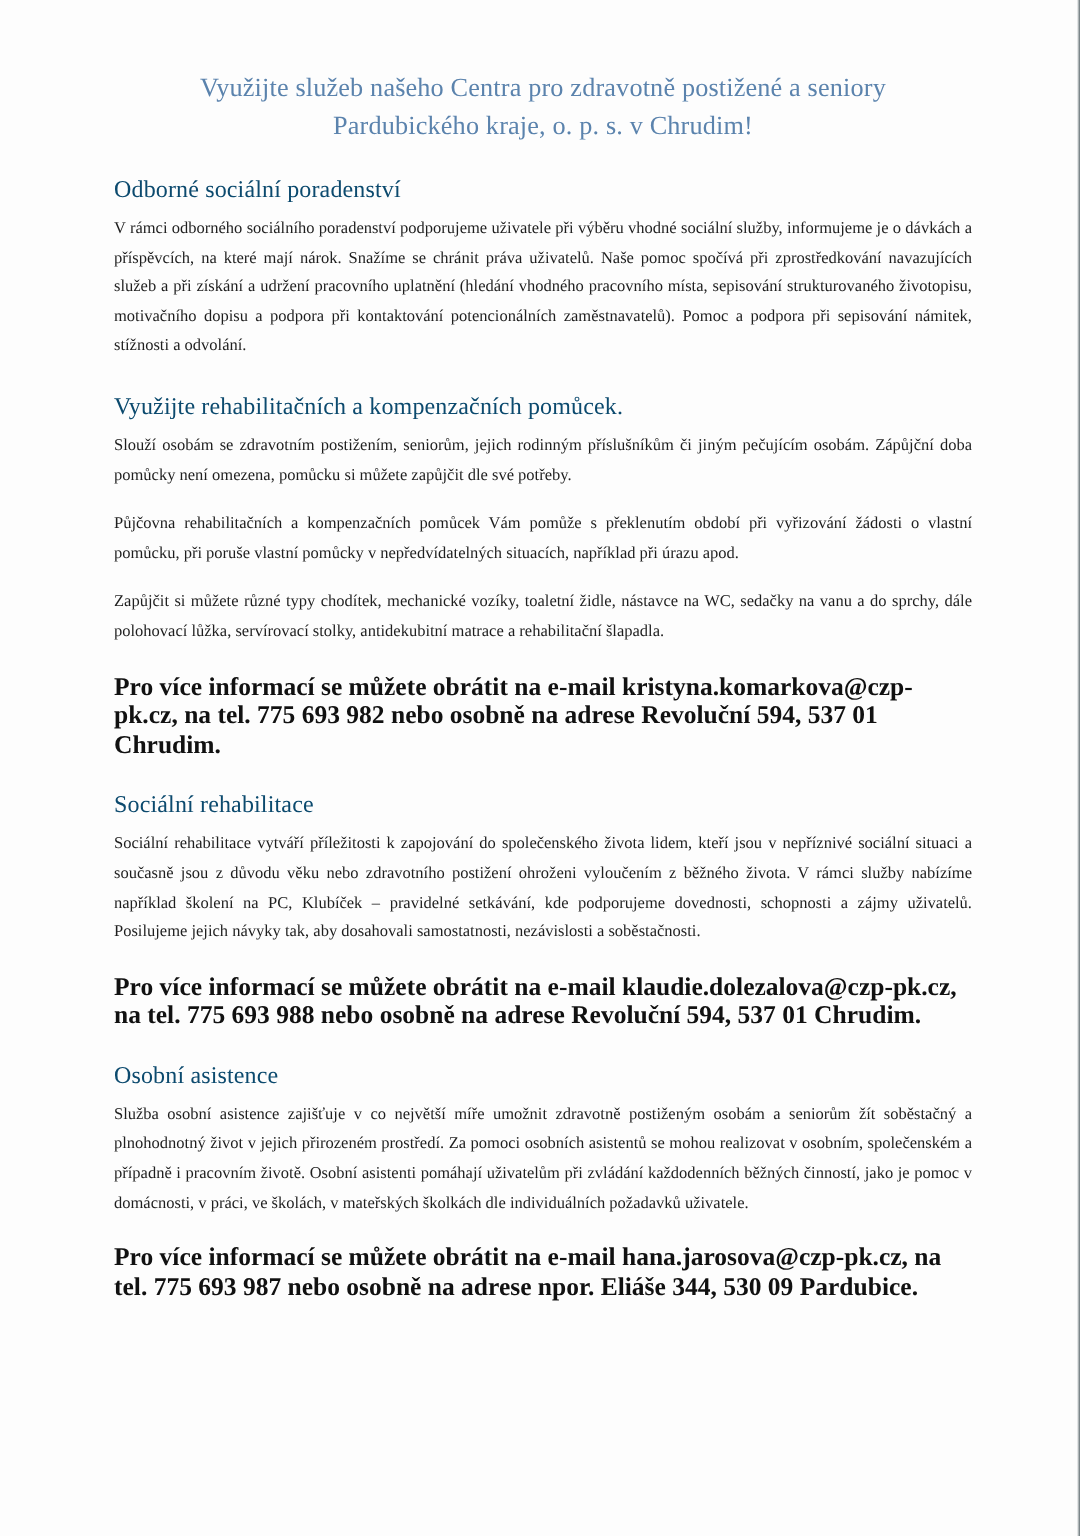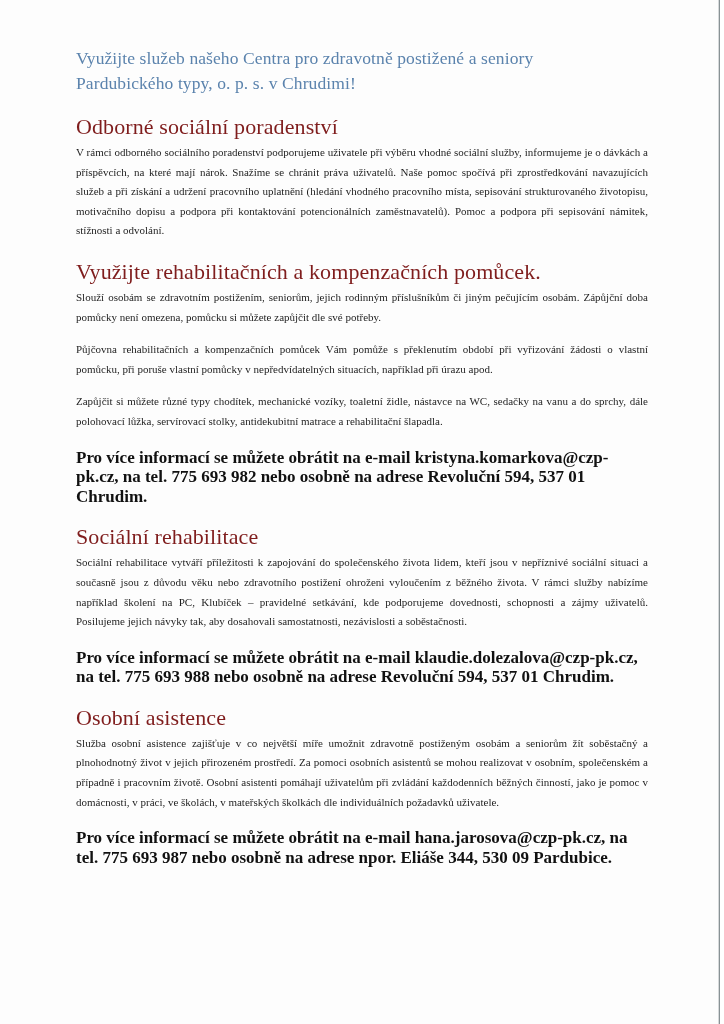--- a/index.html
+++ b/index.html
@@ -43,27 +43,28 @@
   .doc-title {
     color: #5b83ad;
     font-size: 17.5px;
     line-height: 25px;
     font-weight: normal;
     margin: 0 0 20px 0;
     letter-spacing: 0.1px;
   }
   .doc-title .line {
     display: block;
+    text-align: center;
   }
   .section {
     margin: 0 0 20px 0;
   }
   .section-heading {
-    color: #7f1d1d;
-    font-size: 22px;
+    color: #0c4a6e;
+    font-size: 16px;
     line-height: 22px;
     font-weight: normal;
     margin: 0 0 5px 0;
     letter-spacing: 0.1px;
   }
   p.body-text {
     margin: 0 0 13px 0;
     font-size: 11px;
     line-height: 19.6px;
     text-align: justify;
@@ -88,21 +89,21 @@
 
 <div class="page">
 
   <div class="scan-edge-right"></div>
   <div class="scan-edge-outer"></div>
 
   <div class="content">
 
     <h1 class="doc-title">
       <span class="line">Využijte služeb našeho Centra pro zdravotně postižené a seniory</span>
-      <span class="line">Pardubického typy, o. p. s. v Chrudimi!</span>
+      <span class="line">Pardubického kraje, o. p. s. v Chrudim!</span>
     </h1>
 
     <section class="section">
       <h2 class="section-heading">Odborné sociální poradenství</h2>
       <p class="body-text">V rámci odborného sociálního poradenství podporujeme uživatele při výběru vhodné sociální služby, informujeme je o dávkách a příspěvcích, na které mají nárok. Snažíme se chránit práva uživatelů. Naše pomoc spočívá při zprostředkování navazujících služeb a při získání a udržení pracovního uplatnění (hledání vhodného pracovního místa, sepisování strukturovaného životopisu, motivačního dopisu a podpora při kontaktování potencionálních zaměstnavatelů). Pomoc a podpora při sepisování námitek, stížnosti a odvolání.</p>
     </section>
 
     <section class="section">
       <h2 class="section-heading">Využijte rehabilitačních a kompenzačních pomůcek.</h2>
       <p class="body-text">Slouží osobám se zdravotním postižením, seniorům, jejich rodinným příslušníkům či jiným pečujícím osobám. Zápůjční doba pomůcky není omezena, pomůcku si můžete zapůjčit dle své potřeby.</p>

